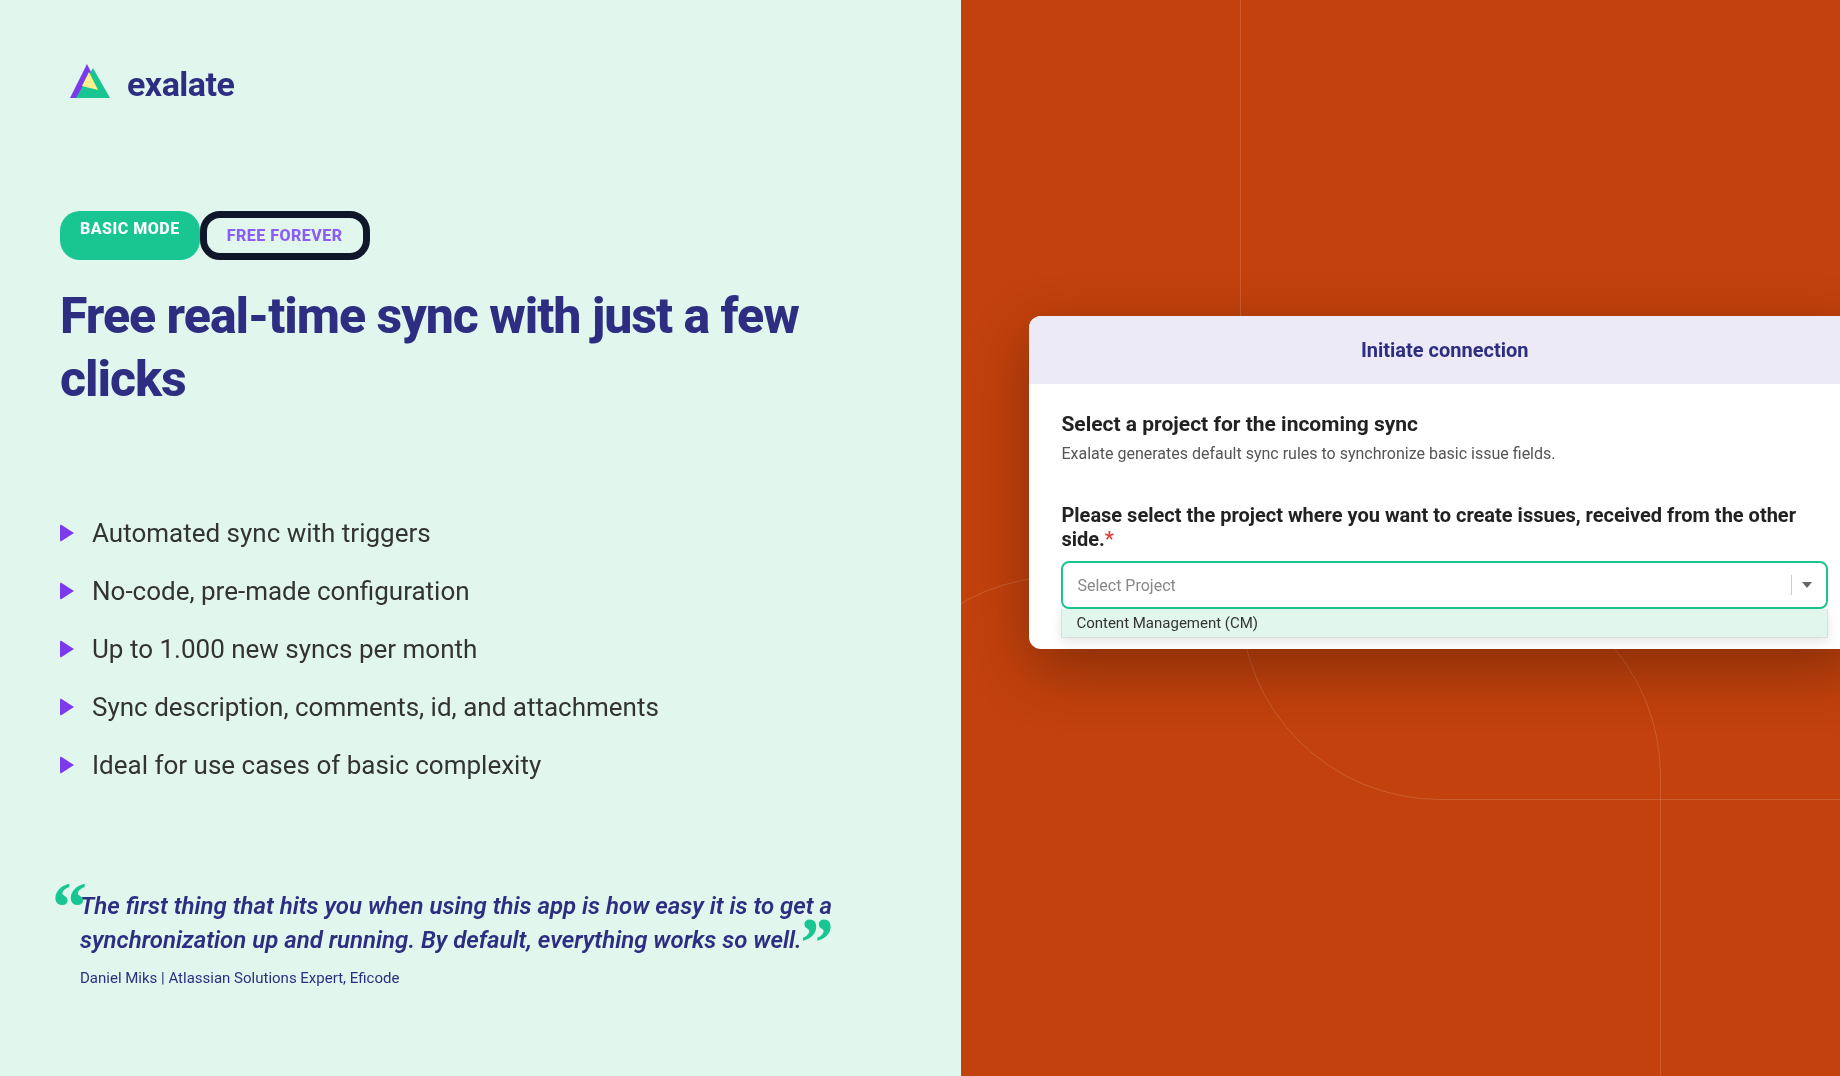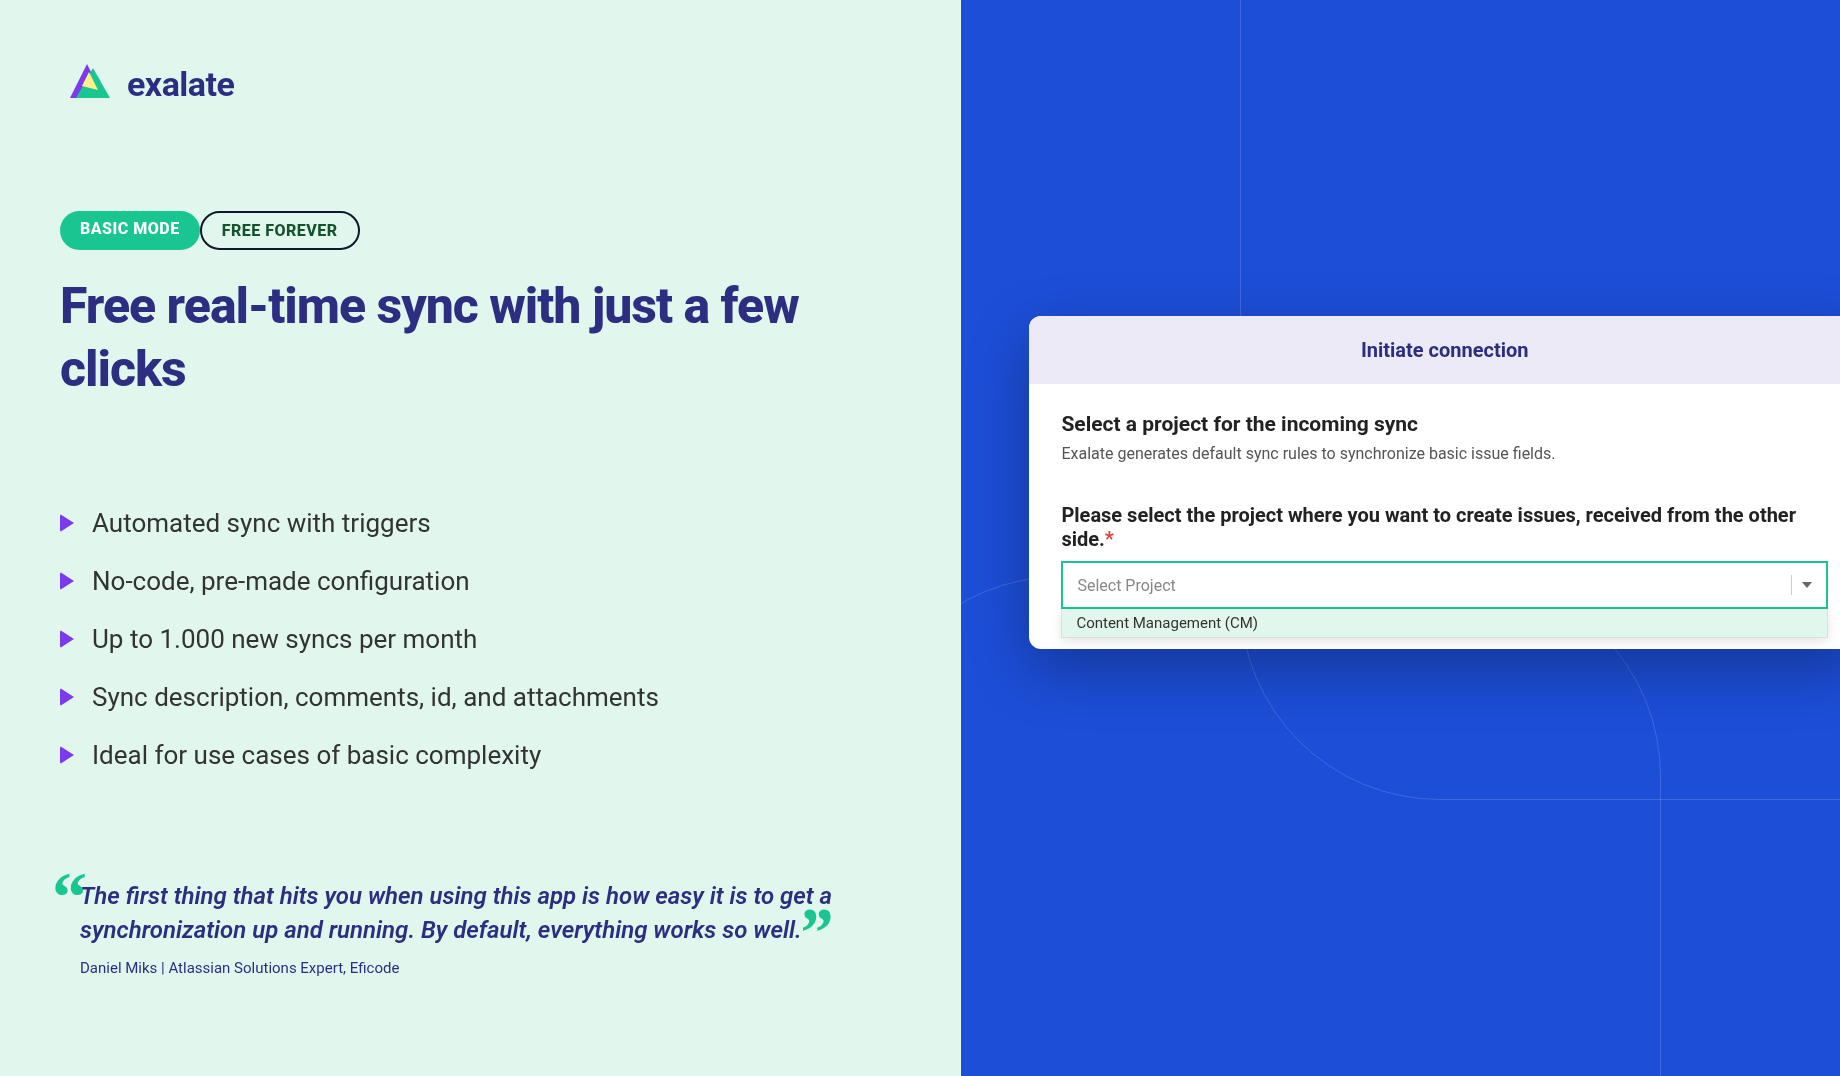--- a/index.html
+++ b/index.html
@@ -18,21 +18,21 @@
     
     .left-panel {
       width: 1024px;
       background: #e1f7ee;
       padding: 56px 60px;
       position: relative;
     }
     
     .right-panel {
       width: 944px;
-      background: #1d4ed8;
+      background: #c2410c;
       position: relative;
       overflow: hidden;
     }
     
     .logo-container {
       display: flex;
       align-items: center;
       gap: 12px;
       margin-bottom: 100px;
     }
@@ -64,22 +64,22 @@
       letter-spacing: 0.5px;
     }
     
     .badge-filled {
       background: #19c692;
       color: white;
     }
     
     .badge-outline {
       background: transparent;
-      border: 2px solid #0f172a;
-      color: #14532d;
+      border: 7px solid #0f172a;
+      color: #8b5cf6;
     }
     
     .headline {
       font-size: 50px;
       font-weight: 800;
       color: #2d2e82;
       line-height: 1.25;
       margin-bottom: 108px;
       letter-spacing: -1px;
     }
@@ -221,21 +221,21 @@
     }
     
     .select-container {
       position: relative;
     }
     
     .select-box {
       width: 100%;
       padding: 12px 14px;
       border: 2px solid #19c692;
-      border-radius: 0;
+      border-radius: 8px;
       font-size: 16px;
       color: #888;
       background: white;
       display: flex;
       justify-content: space-between;
       align-items: center;
     }
     
     .select-divider {
       width: 1px;

